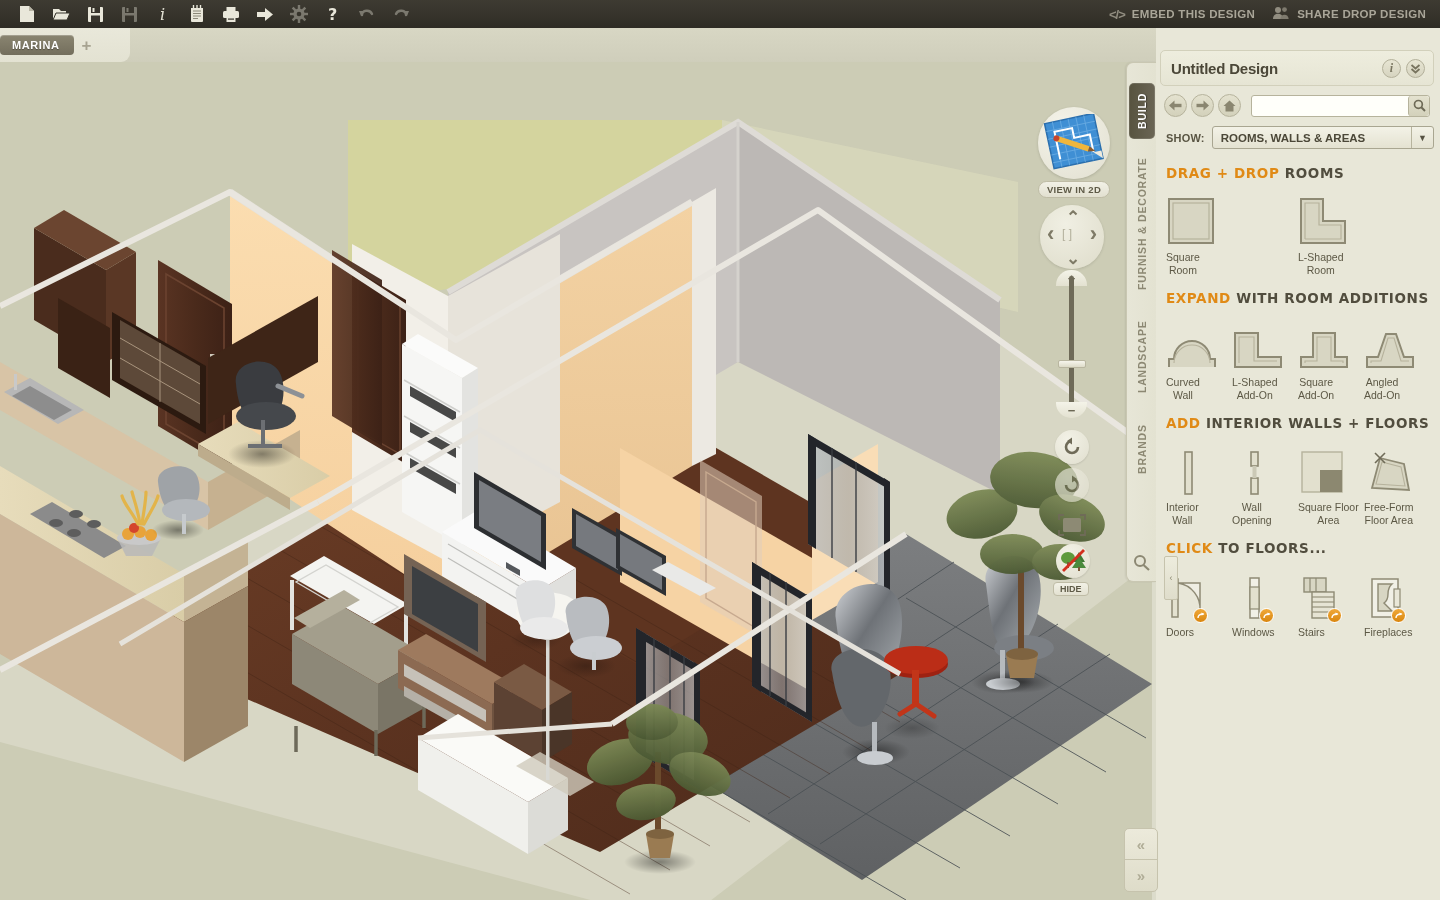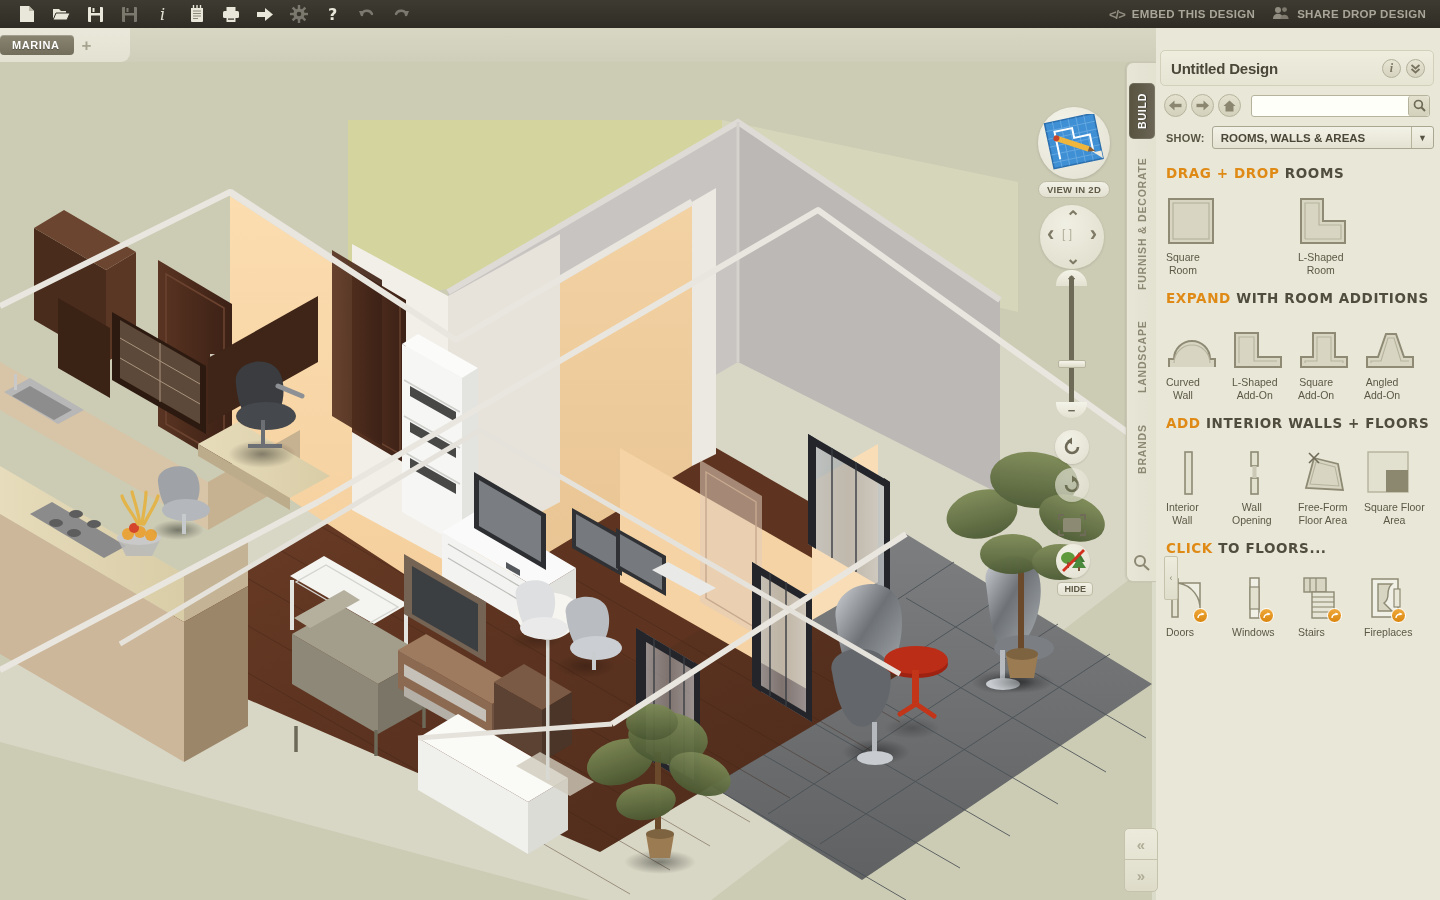--- a/index.html
+++ b/index.html
@@ -211,21 +211,21 @@
   .circbtn {
     position:absolute; width:34px; height:34px; border-radius:50%;
     background:radial-gradient(circle at 38% 30%,#f3f2e7,#e0dece);
     box-shadow:0 1px 2px rgba(0,0,0,.12);
     display:flex; align-items:center; justify-content:center; cursor:pointer;
   }
   .screenbtn {
     position:absolute; left:1056px; top:450px; width:32px; height:26px;
     display:flex; align-items:center; justify-content:center; cursor:pointer;
   }
-  .hide-wrap { position:absolute; left:1053px; top:482px; text-align:right; width:40px;}
+  .hide-wrap { position:absolute; left:1053px; top:482px; text-align:left; width:40px;}
   .hide-label {
     margin-top:-5px; display:inline-block; position:relative;
     background:linear-gradient(to bottom,#f2f1e6,#e3e1d1);
     border:1px solid #bfbca6; border-radius:4px;
     font-size:9px; font-weight:bold; color:#5e5a47; padding:1px 6px; cursor:pointer;
   }
   .corner-btns {
     position:absolute; left:1124px; top:828px; width:34px; height:64px;
     background:linear-gradient(to bottom,#eceadb,#dedcc9);
     border:1px solid #c6c3ad; border-radius:5px; overflow:hidden;
@@ -1046,41 +1046,41 @@
                   <rect x="19" y="2" width="7" height="14" fill="#e2e0ce" stroke="#8e8a74" stroke-width="1.6"></rect>
                   <rect x="19" y="28" width="7" height="16" fill="#e2e0ce" stroke="#8e8a74" stroke-width="1.6"></rect>
                   <line x1="22.5" y1="16" x2="22.5" y2="28" stroke="#cbc9b6" stroke-width="4"></line>
                 </svg>
             </div>
             <div class="cap" style="white-space:pre-line;"><span>Wall
 Opening</span></div>
           </div>
           <div class="item">
             <div class="art">
+              <svg width="48" height="46" viewBox="0 0 48 46">
+                  <rect x="4" y="2" width="40" height="40" fill="#e2e0ce" stroke="#b6b29c" stroke-width="1.4"></rect>
+                  <rect x="22" y="20" width="22" height="22" fill="#8c8870"></rect>
+                </svg>
+            </div>
+            <div class="cap" style="white-space:pre-line;"><span>Square Floor
+Area</span></div>
+          </div>
+          <div class="item">
+            <div class="art">
               <svg width="50" height="48" viewBox="0 0 50 48">
                   <polygon points="16,10 40,16 45,42 8,40" fill="#d8d6c3" stroke="#8e8a74" stroke-width="1.8"></polygon>
                   <polygon points="18,14 37,19 41,38 12,36" fill="none" stroke="#b6b29c" stroke-width="1.1"></polygon>
                   <g stroke="#6f6b58" stroke-width="1.6">
                     <line x1="11" y1="5" x2="21" y2="15"></line>
                     <line x1="21" y1="5" x2="11" y2="15"></line>
                   </g>
                 </svg>
             </div>
             <div class="cap" style="white-space:pre-line;"><span>Free-Form
 Floor Area</span></div>
-          </div>
-          <div class="item">
-            <div class="art">
-              <svg width="48" height="46" viewBox="0 0 48 46">
-                  <rect x="4" y="2" width="40" height="40" fill="#e2e0ce" stroke="#b6b29c" stroke-width="1.4"></rect>
-                  <rect x="22" y="20" width="22" height="22" fill="#8c8870"></rect>
-                </svg>
-            </div>
-            <div class="cap" style="white-space:pre-line;"><span>Square Floor
-Area</span></div>
           </div>
         </div>
       </div>
 
       <div class="sect">
         <div class="sect-title">
           <span class="hl">CLICK</span>
           <span>TO FLOORS...</span>
         </div>
         <div class="items">

